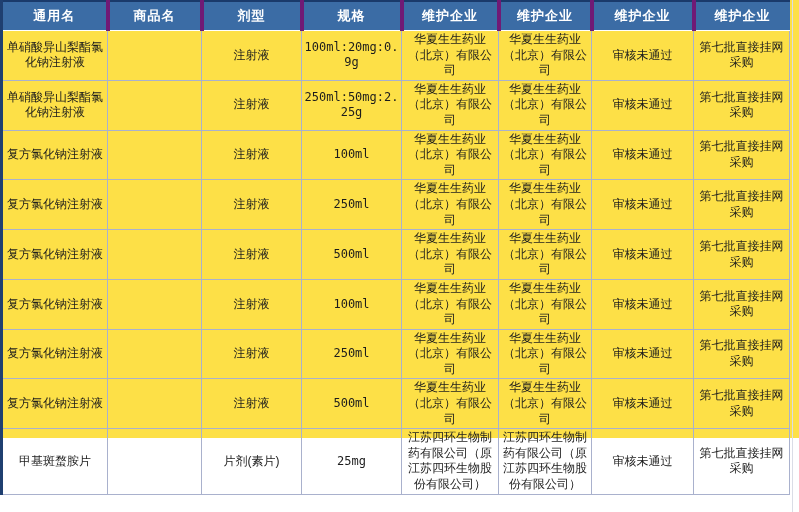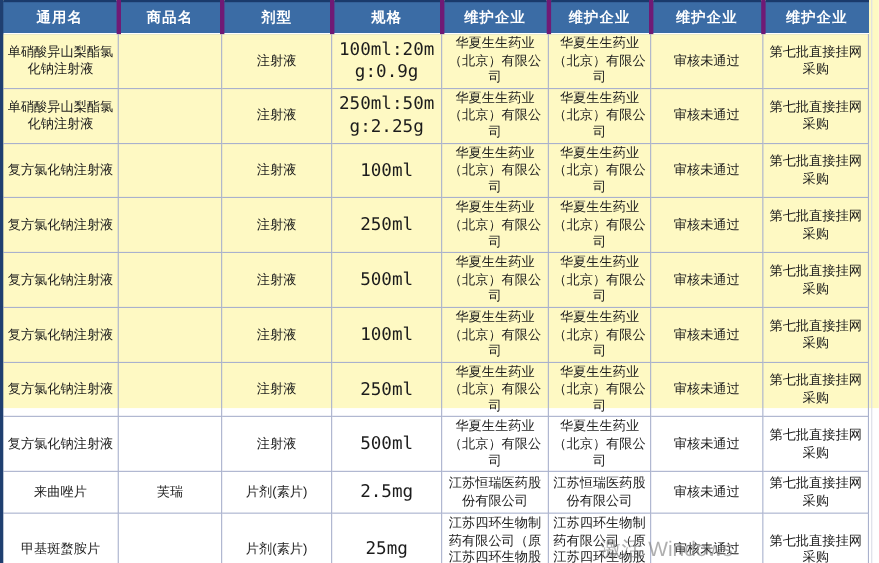--- a/index.html
+++ b/index.html
@@ -7,22 +7,22 @@
     padding: 0;
     background: #ffffff;
     width: 799px;
     height: 512px;
     overflow: hidden;
     font-family: "Liberation Sans", sans-serif;
   }
   .screen {
     position: relative;
     width: 799px;
-    height: 371px;
-    background: #fef9c3;
+    height: 438px;
+    background: #fde047;
   }
   table.grid {
     position: absolute;
     top: 0;
     left: 0;
     width: 788px;
     border-collapse: collapse;
     table-layout: fixed;
     border-left: 3px solid #1f3f70;
   }
@@ -47,21 +47,21 @@
     color: #1c1c1c;
     text-align: center;
     vertical-align: middle;
     padding: 1px 2px;
     line-height: 1.3;
     word-break: break-all;
     overflow: hidden;
   }
   tbody td.mono {
     font-family: "DejaVu Sans Mono", monospace;
-    font-size: 16px;
+    font-size: 12px;
     letter-spacing: 0;
   }
   tbody tr { height: 38px; }
   tbody tr:nth-child(10) { height: 58px; }
   tbody tr:nth-child(11) { height: 40px; }
   tbody tr:nth-child(12) { height: 41px; }
   .right-line {
     position: absolute;
     left: 792px;
     top: 0;
@@ -183,39 +183,28 @@
           <td>复方氯化钠注射液</td>
           <td></td>
           <td>注射液</td>
           <td class="mono">500ml</td>
           <td>华夏生生药业（北京）有限公司</td>
           <td>华夏生生药业（北京）有限公司</td>
           <td>审核未通过</td>
           <td>第七批直接挂网采购</td>
         </tr>
         <tr>
-          <td>来曲唑片</td>
-          <td>芙瑞</td>
-          <td>片剂(素片)</td>
-          <td class="mono">2.5mg</td>
-          <td>江苏恒瑞医药股份有限公司</td>
-          <td>江苏恒瑞医药股份有限公司</td>
-          <td>审核未通过</td>
-          <td>第七批直接挂网采购</td>
-        </tr>
-        <tr>
           <td>甲基斑蝥胺片</td>
           <td></td>
           <td>片剂(素片)</td>
           <td class="mono">25mg</td>
           <td>江苏四环生物制药有限公司（原江苏四环生物股份有限公司）</td>
           <td>江苏四环生物制药有限公司（原江苏四环生物股份有限公司）</td>
           <td>审核未通过</td>
           <td>第七批直接挂网采购</td>
         </tr>
       </tbody>
   </table>
 
   <div class="right-line"></div>
 
-  <div class="watermark">激活 Windows</div>
 
 </div>
 
 </body></html>

